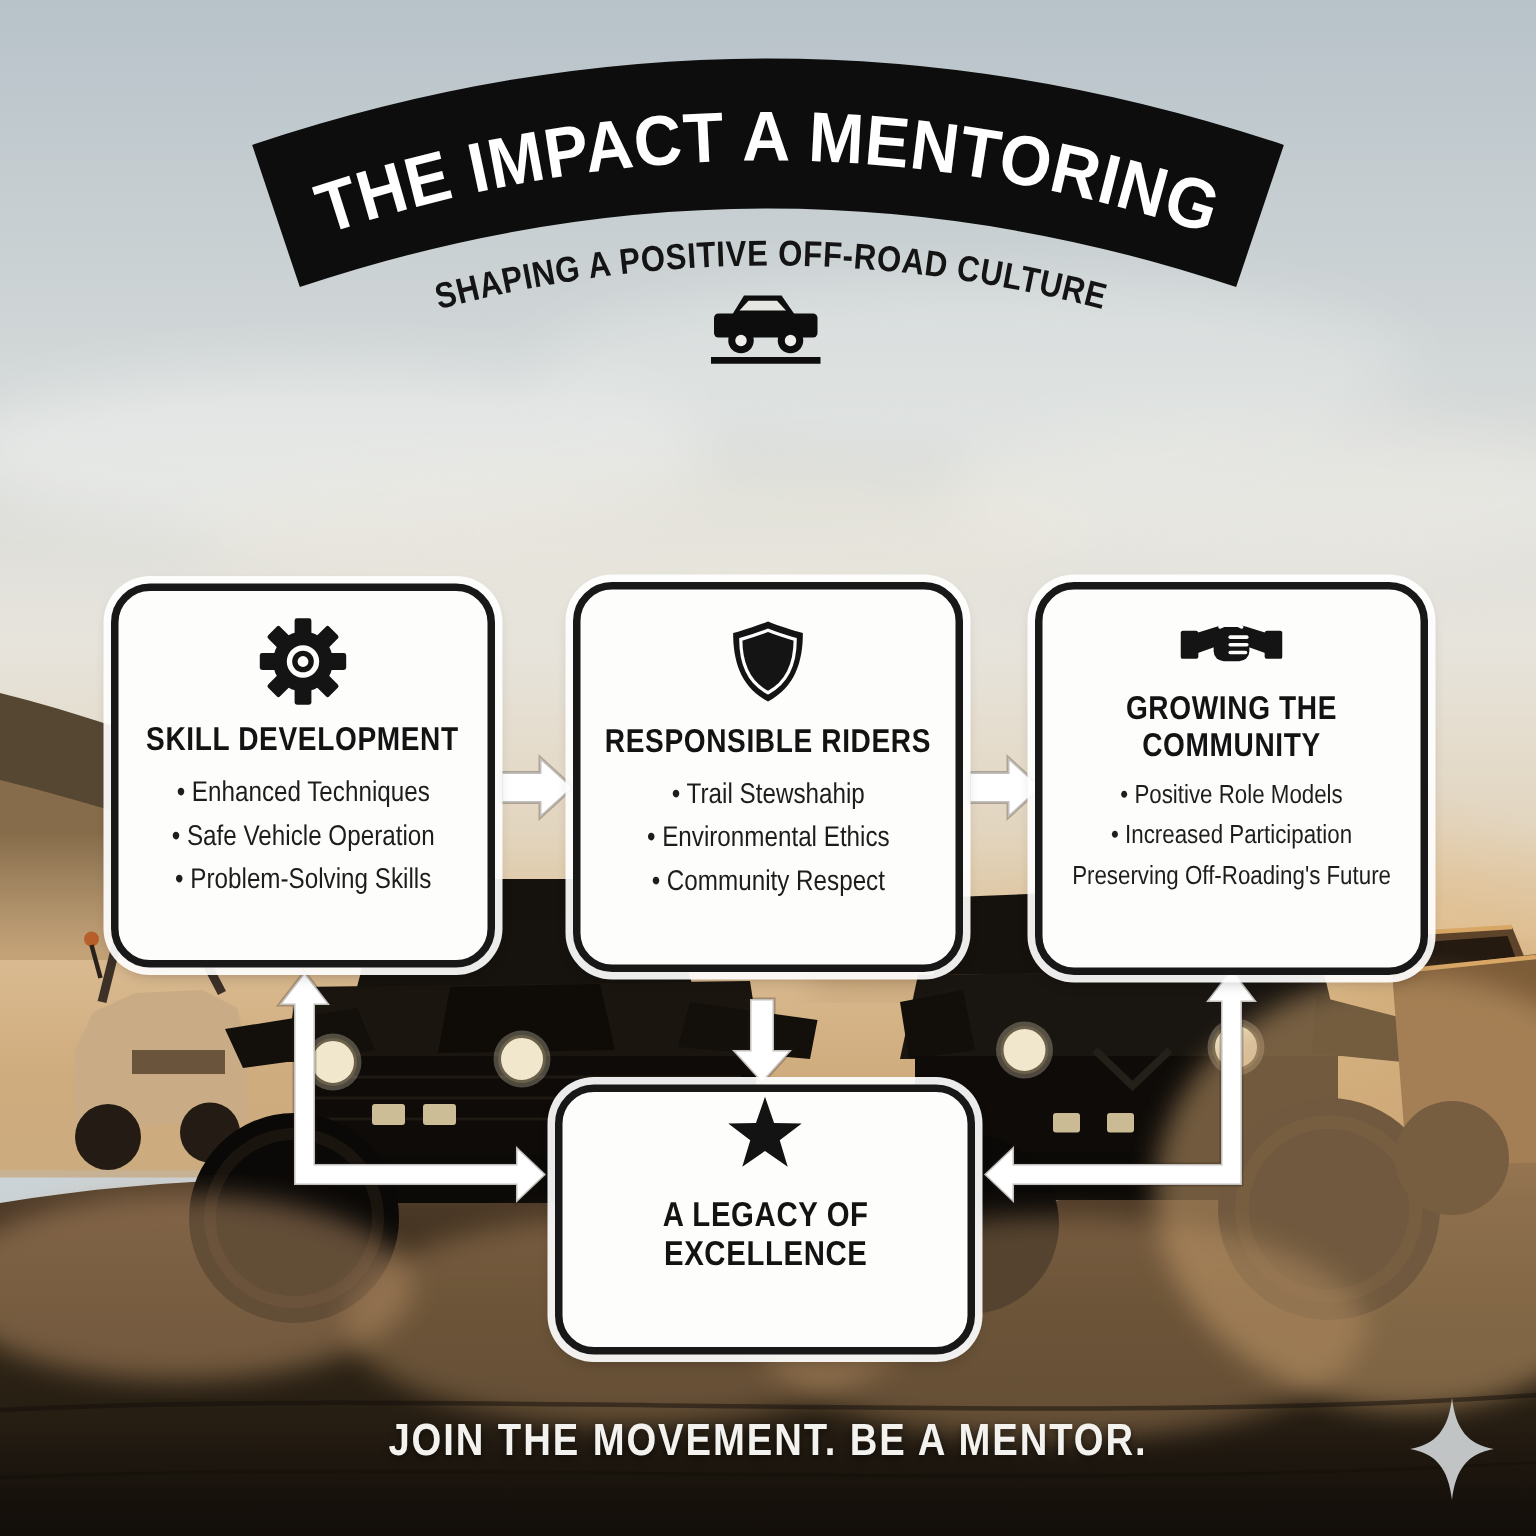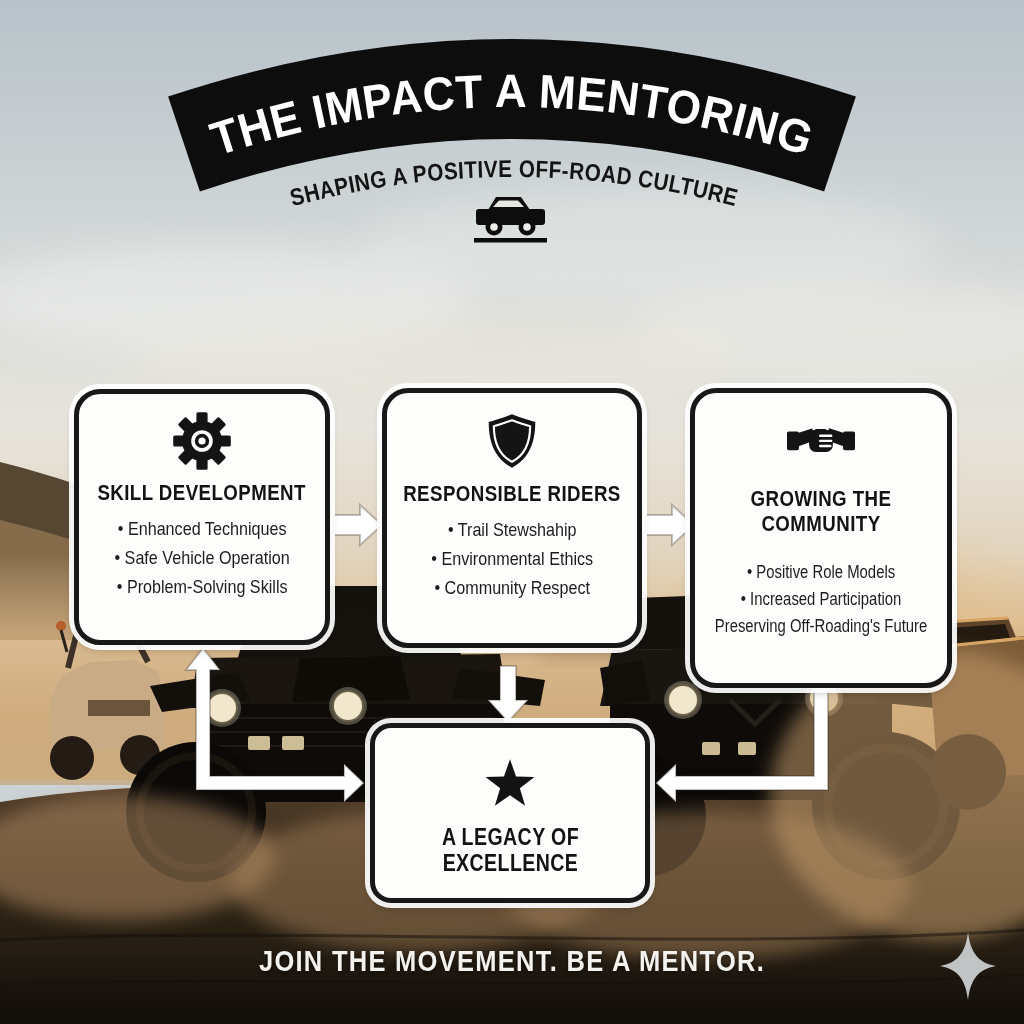--- a/index.html
+++ b/index.html
@@ -6,22 +6,22 @@
   .canvas{position:relative;width:1024px;height:1024px;overflow:hidden;
           font-family:"Liberation Sans",sans-serif;background:#ccd3d6;}
   .layer{position:absolute;left:0;top:0;}
   svg{display:block;}
   .card{position:absolute;background:#fdfdfb;border:5px solid #181818;border-radius:26px;
         box-shadow:0 0 0 5px rgba(255,255,255,.92),0 4px 10px rgba(0,0,0,.28);
         display:flex;flex-direction:column;align-items:center;text-align:center;
         box-sizing:border-box;color:#161616;}
   #card1{left:74px;top:389px;width:256px;height:256px;padding-top:15px;}
   #card2{left:382px;top:388px;width:260px;height:260px;padding-top:15px;}
-  #card3{left:690px;top:388px;width:262px;height:300px;padding-top:24px;gap:16px;}
-  #legacy{left:370px;top:723px;width:280px;height:180px;padding-top:28px;border-radius:21px;}
+  #card3{left:690px;top:388px;width:262px;height:262px;padding-top:13px;}
+  #legacy{left:370px;top:723px;width:280px;height:180px;padding-top:0;}
   .cond{transform:scaleX(.85);transform-origin:50% 50%;}
   .card-title{margin:8px 0 2px;font-size:22px;font-weight:700;letter-spacing:.5px;
               line-height:1.13;color:#131313;white-space:nowrap;}
   #card3 .card-title{white-space:normal;width:200px;}
   #legacy .card-title{white-space:normal;width:185px;font-size:23px;margin-top:10px;}
   .card-list{list-style:none;margin:6px 0 0;padding:0;font-size:19px;line-height:1.54;
              color:#1d1d1d;white-space:nowrap;font-weight:400;}
   #card3 .card-list{font-size:17.5px;margin-top:4px;}
   .card-list li::before{content:"\2022  ";}
   .card-list li.no-bullet::before{content:"";}

